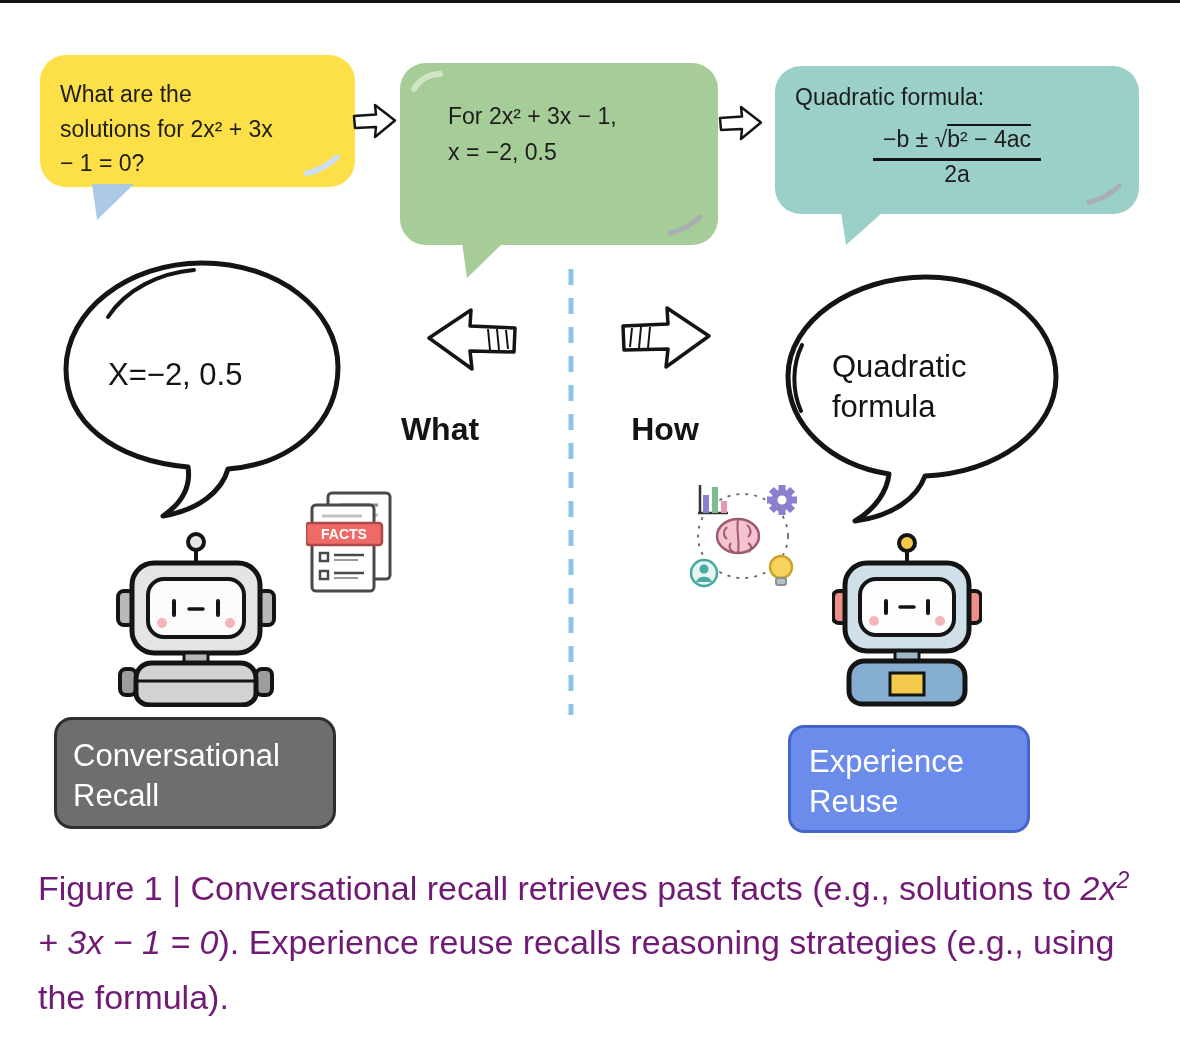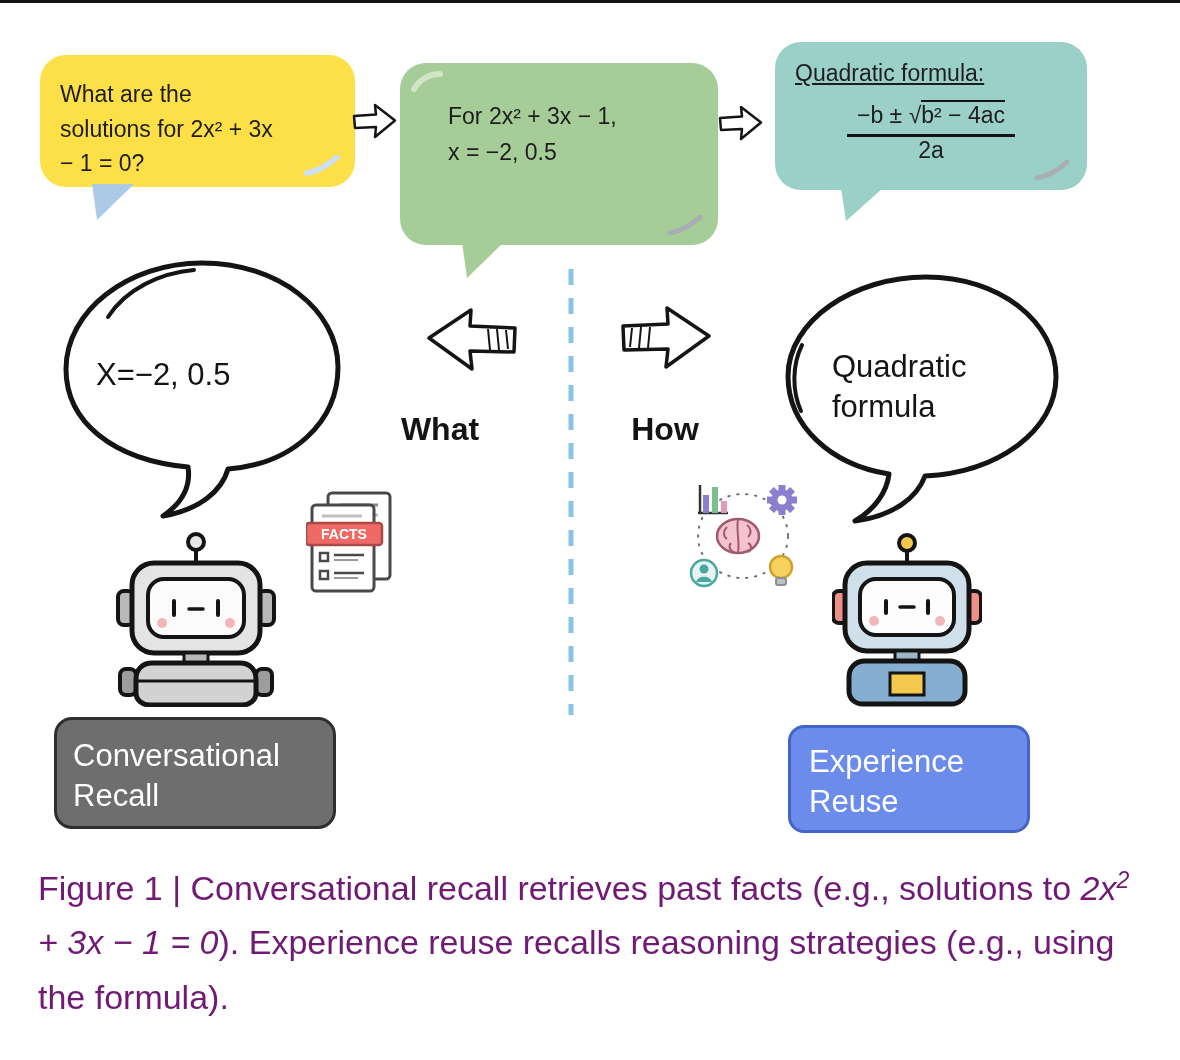--- a/index.html
+++ b/index.html
@@ -6,21 +6,21 @@
   .canvas{position:relative;width:1180px;height:1060px;background:#fff;border-top:3px solid #141414;
           font-family:"Liberation Sans",sans-serif;overflow:hidden;box-sizing:border-box;}
 
   
   .top-bubble{position:absolute;border-radius:26px;color:#1d1d1d;}
   .tb-line{display:block;}
   .bubble-q{left:40px;top:52px;width:315px;height:132px;}
   .bubble-q .tb-text{padding:22px 16px 0 20px;font-size:23px;line-height:1.5;}
   .bubble-a{left:400px;top:60px;width:318px;height:182px;}
   .bubble-a .tb-text{padding:36px 16px 0 48px;font-size:23px;line-height:1.55;}
-  .bubble-f{left:775px;top:39px;width:312px;height:148px;text-decoration:underline;}
+  .bubble-f{left:775px;top:63px;width:364px;height:148px;}
   .f-title{padding:18px 0 0 20px;font-size:23px;}
   .f-center{text-align:center;margin-top:15px;}
   .fraction{display:inline-block;text-align:center;font-size:23px;}
   .numerator{border-bottom:3px solid #141414;padding:0 10px 5px 10px;}
   .radicand{border-top:2.5px solid #141414;}
   .denominator{padding-top:0;}
   .tail{position:absolute;width:42px;height:36px;clip-path:polygon(0 0,100% 0,12% 100%);}
   .tail-q{left:52px;bottom:-33px;}
   .tail-a{left:62px;bottom:-33px;}
   .tail-f{left:66px;bottom:-31px;height:33px;}
@@ -95,21 +95,21 @@
       <path d="M4 18 C16 16 28 8 34 2" stroke="#a9aeb2" stroke-width="5" fill="none" stroke-linecap="round"></path>
     </svg>
     <div class="tail tail-f" style="background-color: rgb(155, 208, 201);"></div>
   </div>
 
   <div class="abs" style="left:52px;top:252px;width:300px;height:268px">
     <svg width="300" height="268" viewBox="0 0 300 268">
       <path d="M150 8 C76 8 14 56 14 114 C14 167 61 205 136 212 C139 231 130 248 111 261 C147 255 170 236 176 214 C241 209 286 167 286 112 C286 55 226 8 150 8 Z" fill="#fff" stroke="#141414" stroke-width="5" stroke-linejoin="round"></path>
       <path d="M56 62 C74 34 108 18 142 15" fill="none" stroke="#141414" stroke-width="4" stroke-linecap="round"></path>
     </svg>
-    <div class="thought-text" style="left:44px;top:100px">X=−2, 0.5</div>
+    <div class="thought-text" style="left:56px;top:100px">X=−2, 0.5</div>
   </div>
 
   <svg class="abs" style="left:424px;top:300px" width="96" height="72" viewBox="0 0 96 72">
     <path d="M91 25 L46 23 L47 7 L5 35 L48 66 L46 48 L90 49 Z" fill="#fff" stroke="#141414" stroke-width="3.5" stroke-linejoin="round"></path>
     <path d="M82 27 L84 46 M73 26 L75 47 M64 26 L66 47" stroke="#141414" stroke-width="2" fill="none"></path>
   </svg>
   <div class="dir-label" style="left:385px;top:408px;width:110px">What</div>
 
   <svg class="abs" style="left:566px;top:266px" width="10" height="446">
     <line x1="5" y1="0" x2="5" y2="446" stroke-width="5" stroke-dasharray="16 13" stroke="#8cc3e9"></line>

